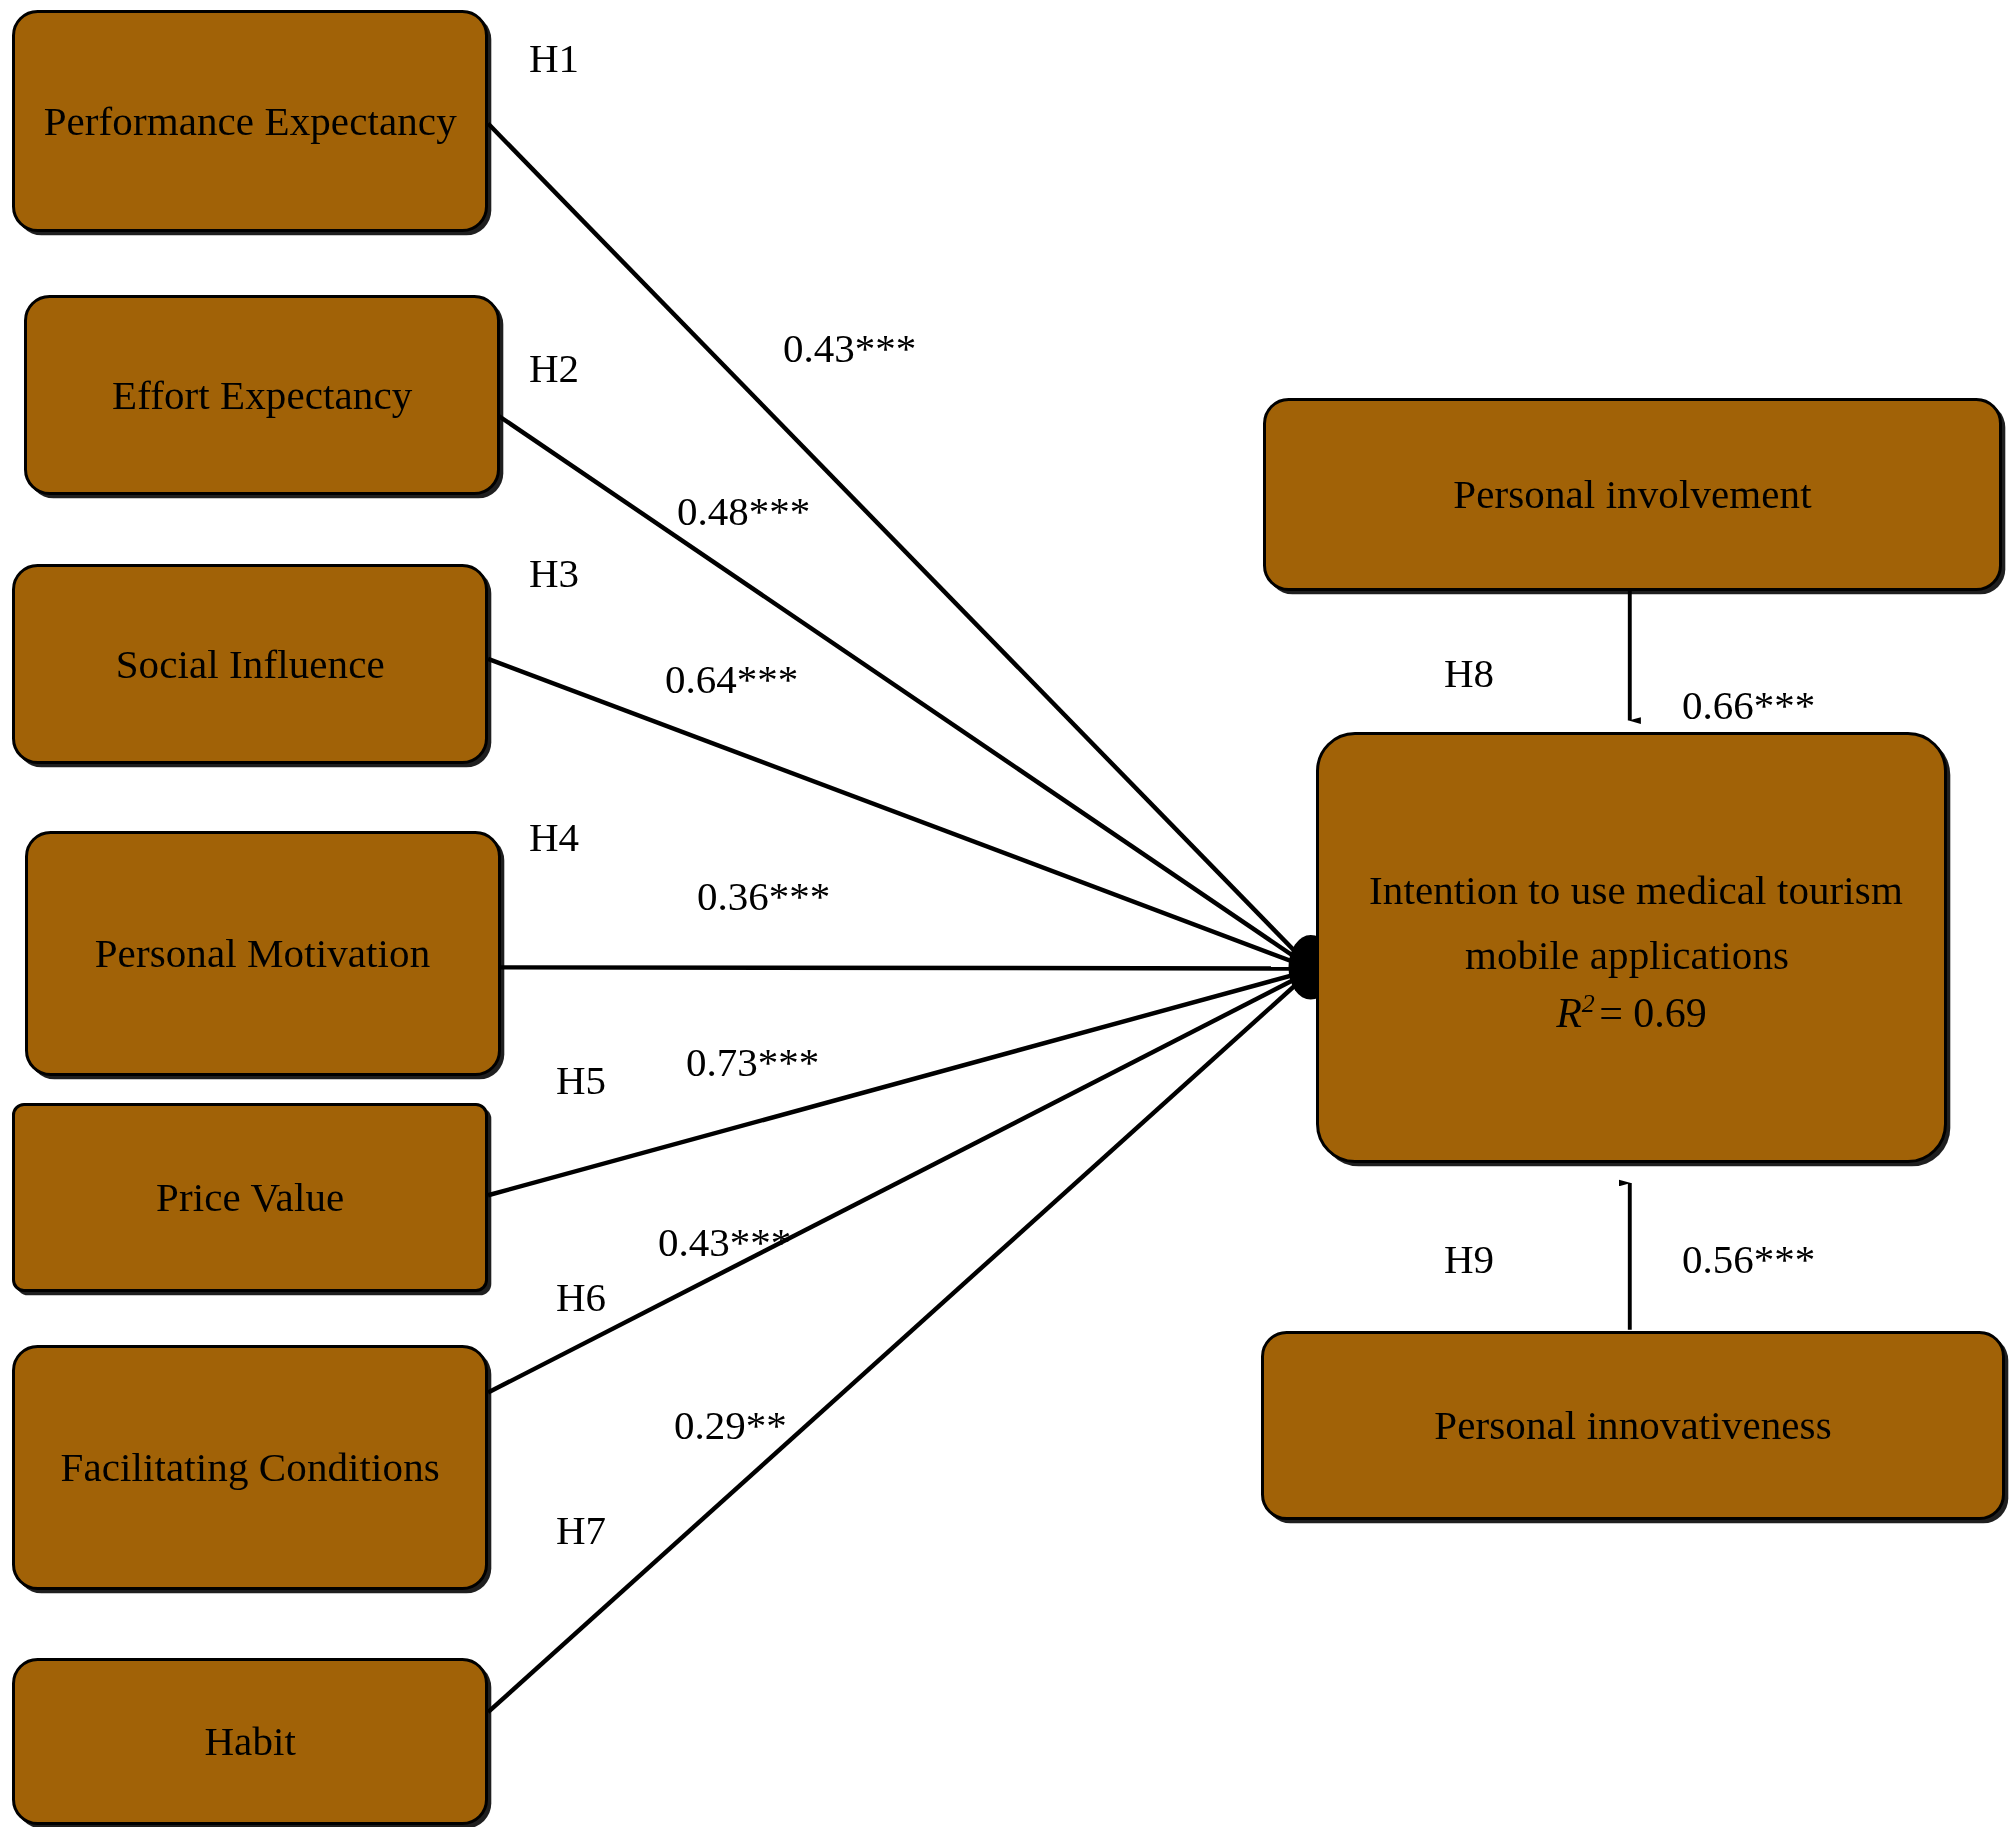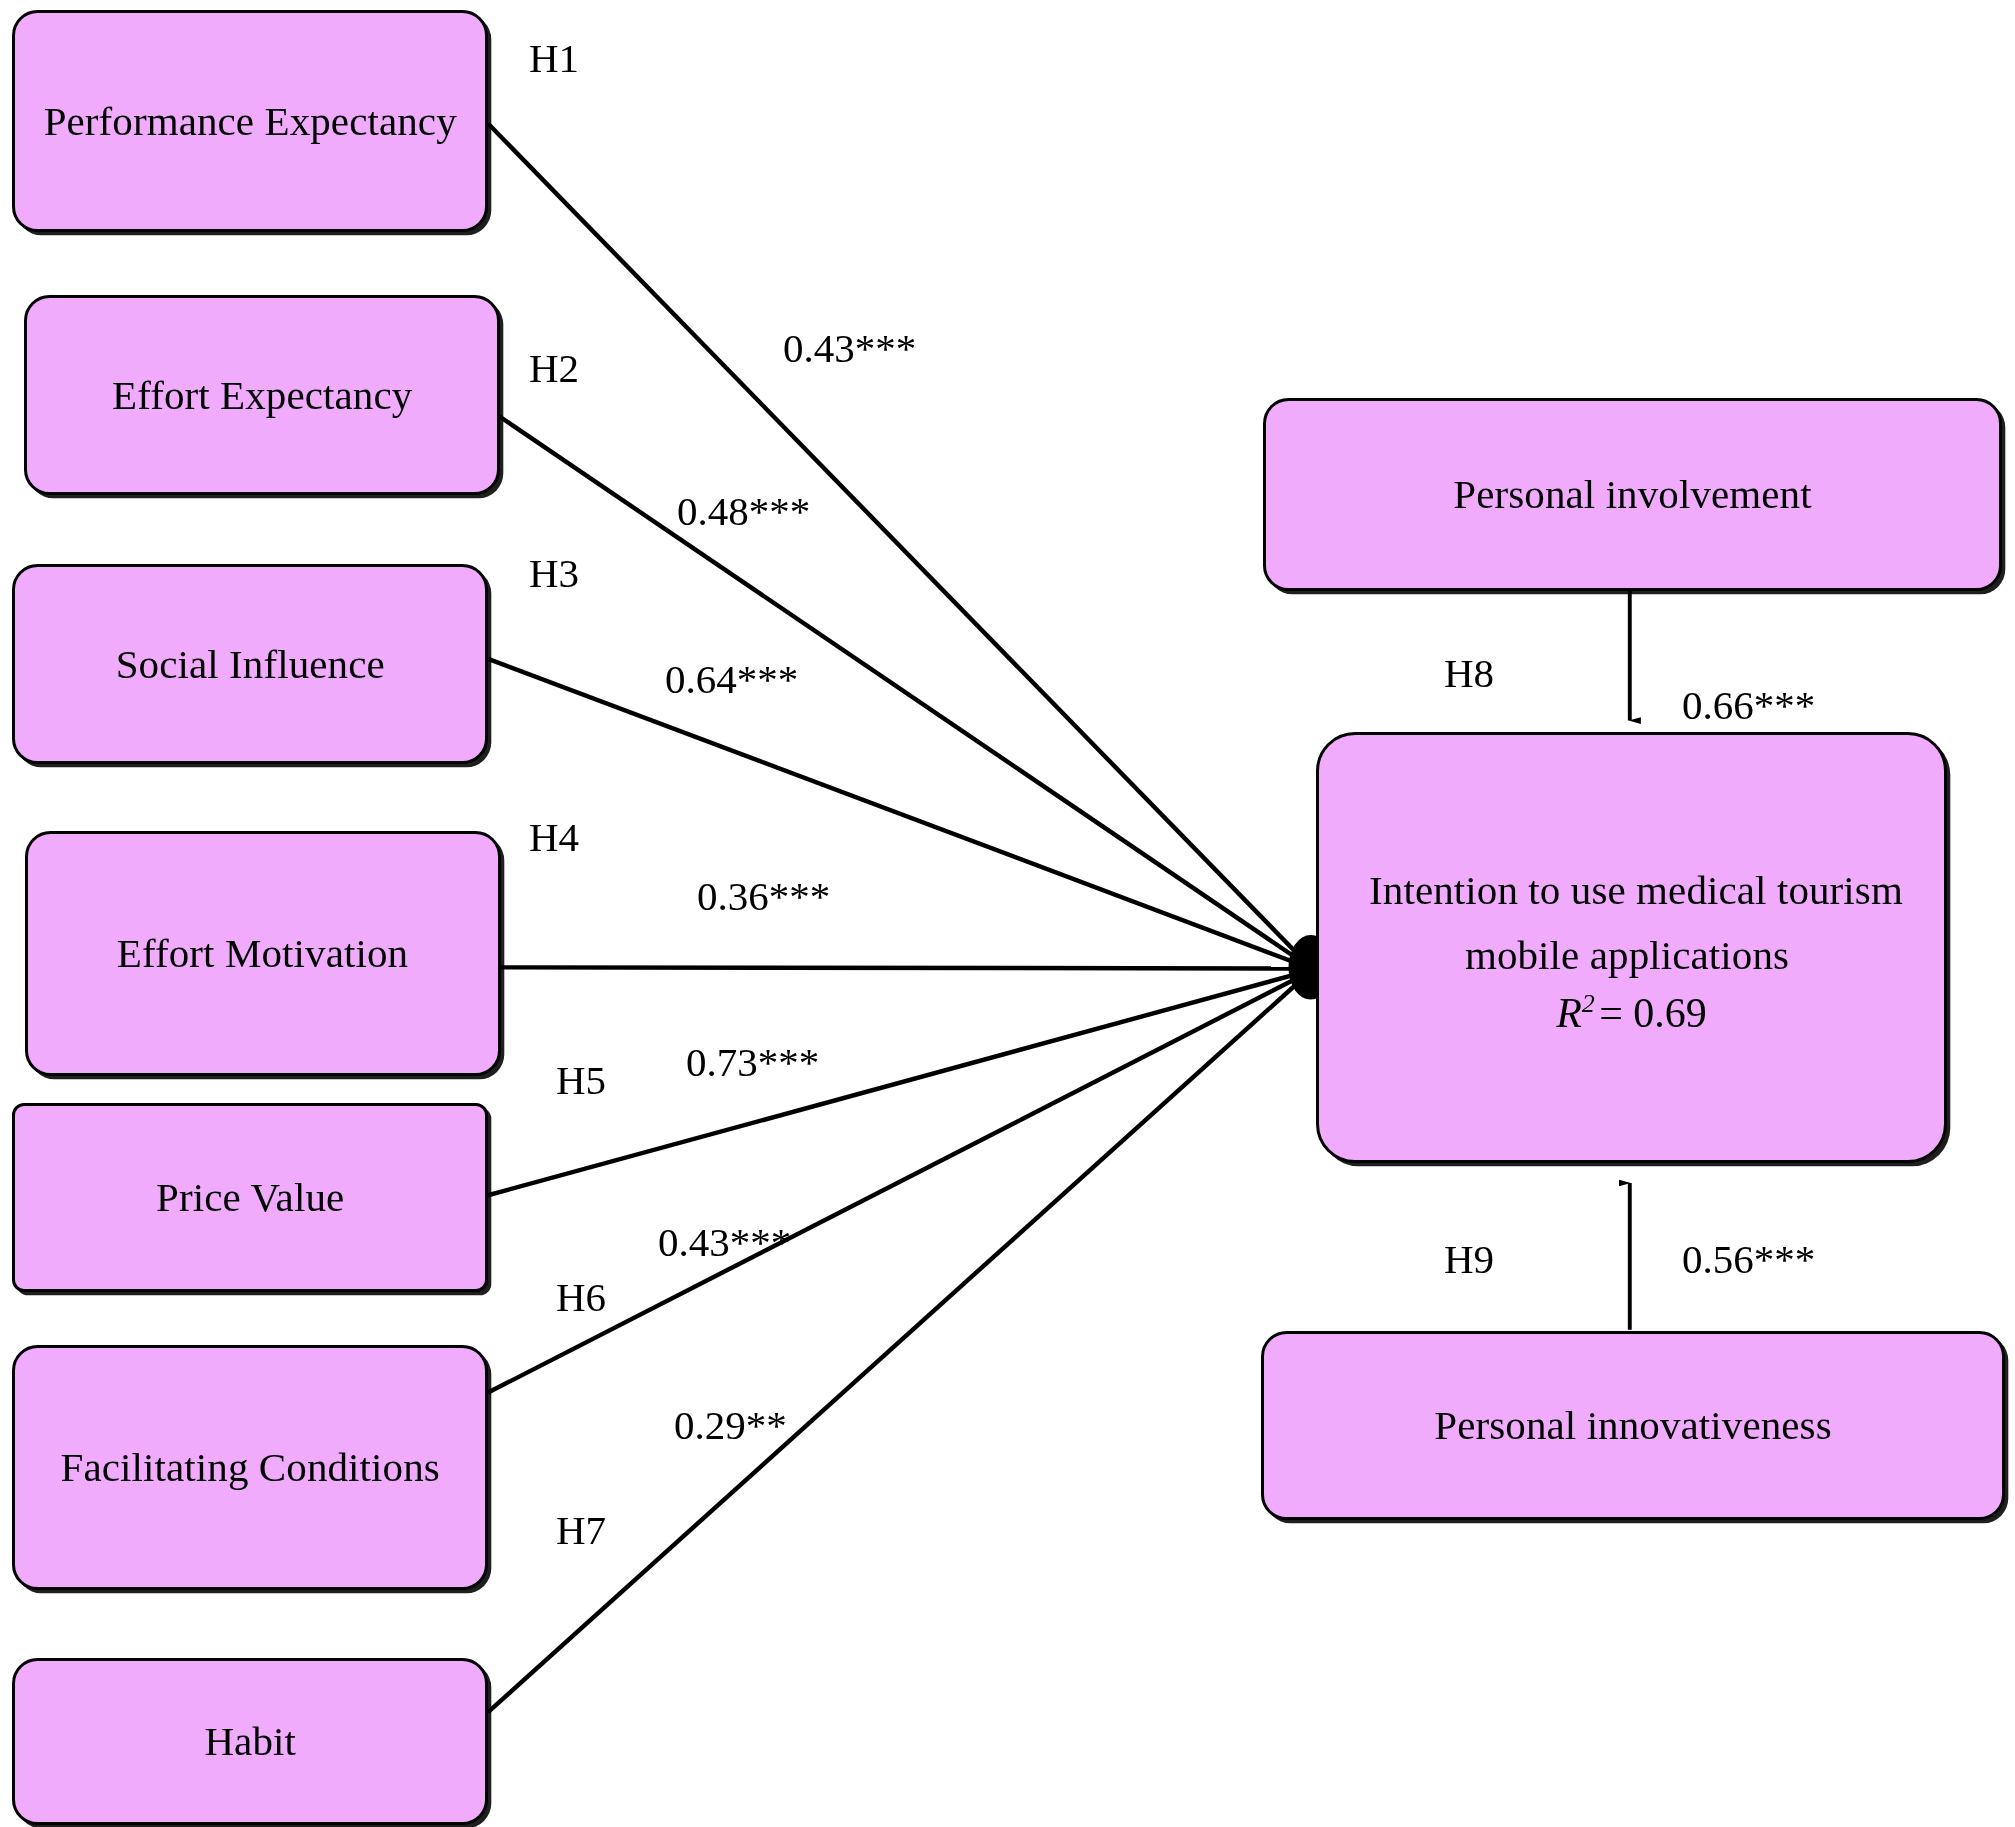--- a/index.html
+++ b/index.html
@@ -13,21 +13,21 @@
     width: 2015px;
     height: 1828px;
     background: #ffffff;
     font-family: "Liberation Serif", "DejaVu Serif", serif;
     overflow: hidden;
   }
   
   .node {
     position: absolute;
     box-sizing: border-box;
-    background: #f0abfc;
+    background: #a16207;
     border: 3.9px solid #000000;
     border-radius: 25.6px;
     display: flex;
     align-items: center;
     justify-content: center;
     text-align: center;
     box-shadow: 3.9px 3.9px 0 -0.6px rgba(0,0,0,0.88);
     z-index: 4;
   }
   .node .label {
@@ -115,21 +115,21 @@
 
   <div class="node" style="left:12.2px; top:295px; width:476px; height:200px;margin-left:12px;">
     <span class="label">Effort Expectancy</span>
   </div>
 
   <div class="node" style="left:12.2px; top:564px; width:476px; height:200px;">
     <span class="label">Social Influence</span>
   </div>
 
   <div class="node" style="left:24.5px; top:831px; width:476px; height:245px;">
-    <span class="label">Effort Motivation</span>
+    <span class="label">Personal Motivation</span>
   </div>
 
   <div class="node" style="left:12.2px; top:1103px; width:476px; height:189px;border-radius:12px;">
     <span class="label">Price Value</span>
   </div>
 
   <div class="node" style="left:12.2px; top:1345px; width:476px; height:245px;">
     <span class="label">Facilitating Conditions</span>
   </div>
 

